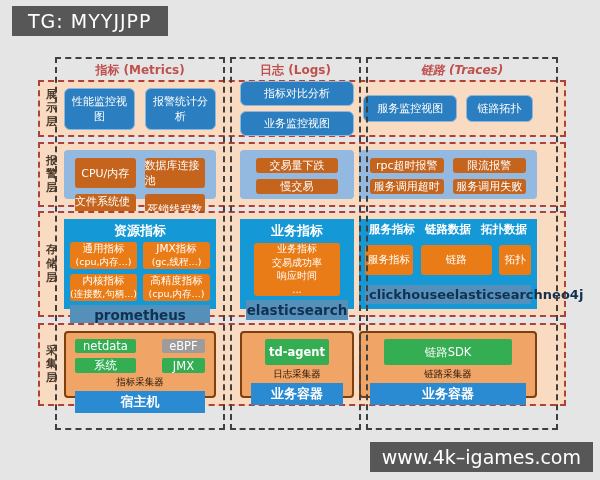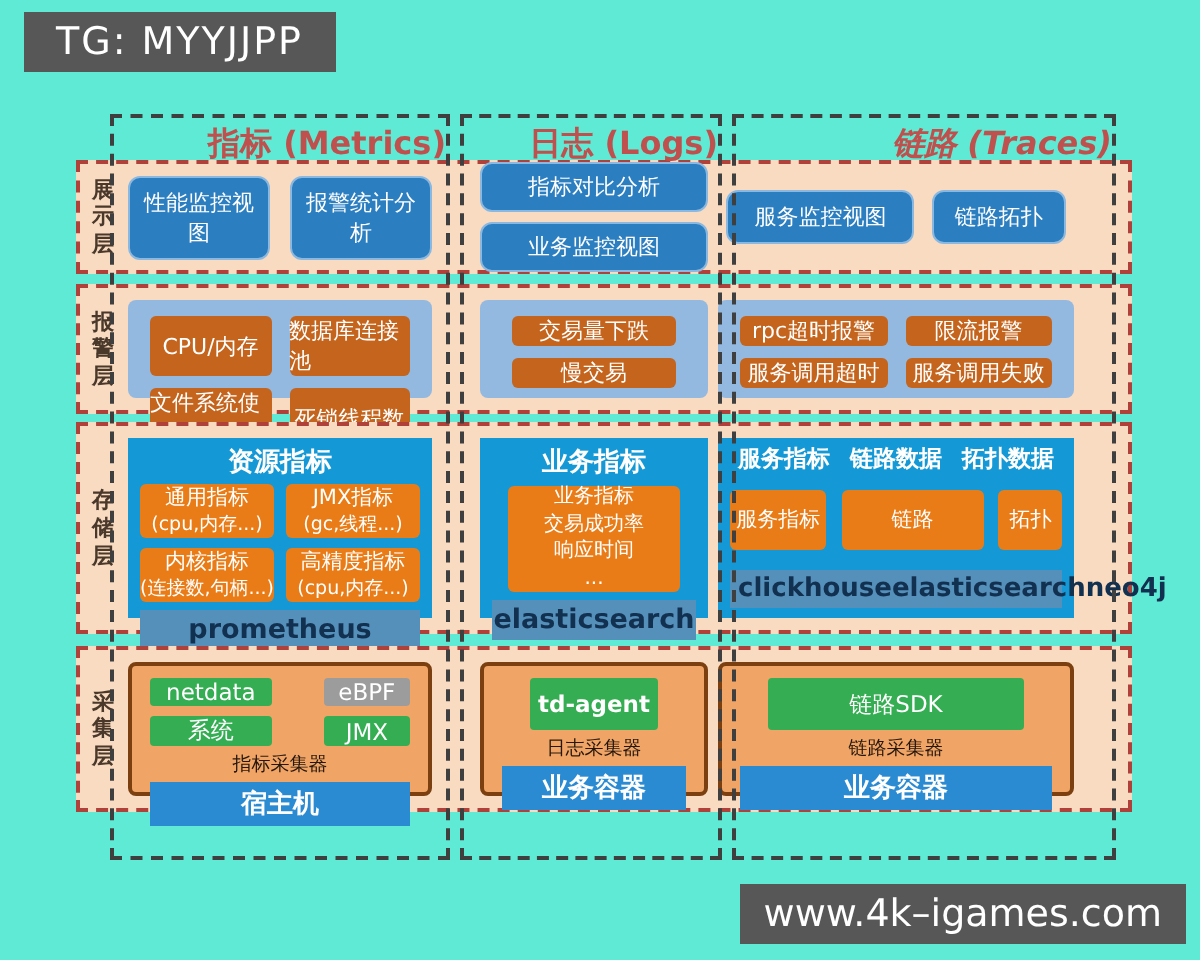--- a/index.html
+++ b/index.html
@@ -1,36 +1,36 @@
 <!DOCTYPE html>
 <html><head>
 <meta charset="utf-8">
 <style>
   html,body{margin:0;padding:0;background:#ffffff;}
-  .stage{position:relative;width:600px;height:480px;background:#5eead4;overflow:hidden;
+  .stage{position:relative;width:600px;height:480px;background:#e5e5e5;overflow:hidden;
          font-family:"DejaVu Sans","Liberation Sans",sans-serif;}
   .badge{position:absolute;left:12px;top:6px;background:#575757;color:#fff;
          font-size:19px;padding:4px 16px;letter-spacing:1px;}
   .watermark{position:absolute;right:7px;bottom:8px;background:#575757;color:#fff;
          font-size:19px;padding:4px 12px;}
   
   .row{position:absolute;left:38px;width:528px;background:#f8dbc0;
        border:2px dashed #b0413a;box-sizing:border-box;z-index:1;}
   .row1{top:80px;height:57px;} .row2{top:142px;height:65px;}
   .row3{top:211px;height:106px;} .row4{top:323px;height:83px;}
   .row-label{position:absolute;left:5px;top:50%;transform:translateY(-50%);
        width:13px;font-size:11px;font-weight:bold;color:#4a382a;line-height:1.25;
        word-break:break-all;text-align:center;}
   .cell{position:absolute;top:6px;bottom:6px;box-sizing:border-box;}
   .c1{left:24px;width:152px;} .c2{left:200px;width:114px;} .c3{left:319px;width:178px;}
   
   .col{position:absolute;top:57px;height:373px;border:2px dashed #3f3f3f;
        box-sizing:border-box;z-index:5;pointer-events:none;}
   .col1{left:55px;width:170px;} .col2{left:230px;width:131px;} .col3{left:366px;width:192px;font-style:italic;}
-  .col-header{font-size:16px;font-weight:bold;color:#c0504d;text-align:right;margin-top:3px;}
+  .col-header{font-size:12px;font-weight:bold;color:#c0504d;text-align:center;margin-top:3px;}
   
   .r1m{display:flex;align-items:center;gap:10px;}
   .r1l{display:flex;flex-direction:column;justify-content:center;gap:5px;}
   .r1t{display:flex;align-items:center;justify-content:space-between;padding:0 4px;}
   .bluebox{background:#2b7ec0;border:1px solid #8ab8e0;border-radius:6px;color:#fff;
        font-size:11px;text-align:center;padding:5px 2px;}
   .r1m .bluebox{flex:1;} .r1l .bluebox{padding:4px 2px;}
   .bb-wide{width:52%;} .bb-small{width:36%;}
   
   .panel2{background:#93b9e0;border-radius:4px;height:100%;box-sizing:border-box;

